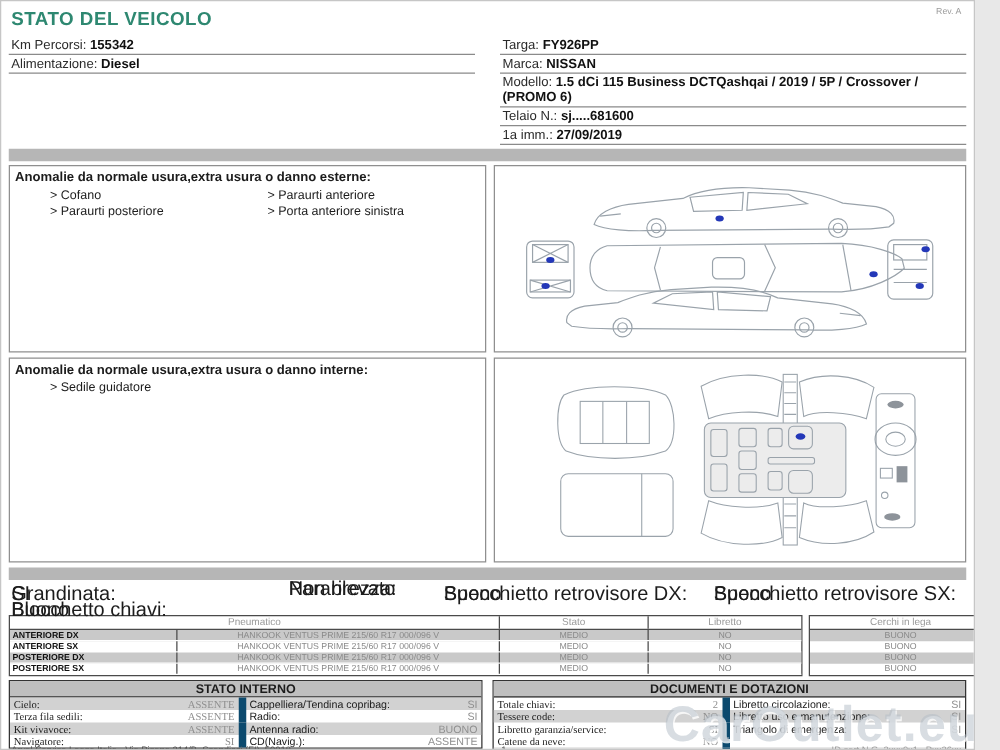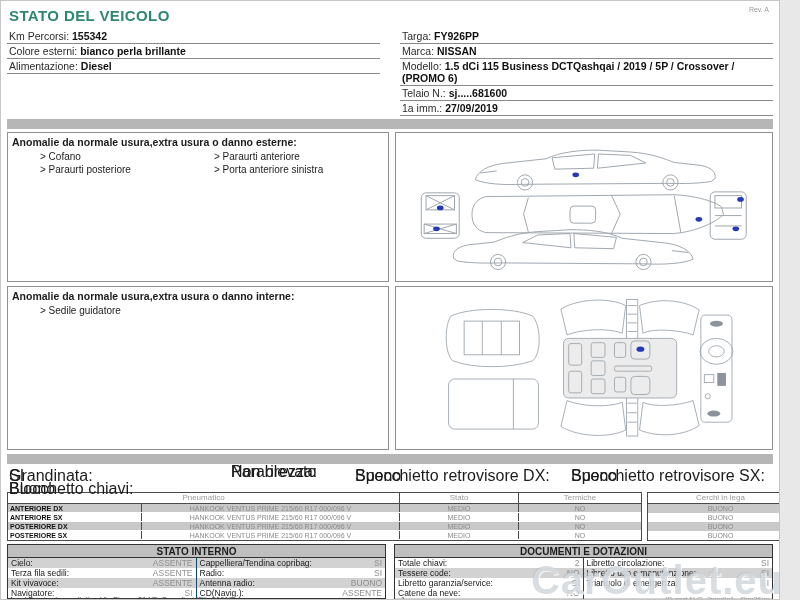--- a/index.html
+++ b/index.html
@@ -44,21 +44,21 @@
   .ctable { border:1px solid #4a4a4a; }
   .c-head { height:11px; line-height:10px; font-size:8px; color:#9a9a9a; text-align:center; border-bottom:1px solid #4a4a4a; }
   .c-row { height:9px; line-height:9px; font-size:7px; color:#8a8a8a; text-align:center; }
 
   .bottom-grid { display:grid; grid-template-columns:1fr 1fr; column-gap:8px; margin-top:3px; }
   .btable { border:1px solid #333; align-self:start; }
   .bt-head { background:#bfbfbf; font-weight:bold; text-align:center; font-size:10px; height:13px; line-height:13px; border-bottom:1px solid #333; }
   .b-row { display:grid; grid-template-columns:1fr 1fr; height:10px; line-height:10px; font-size:8.5px; }
   .b-alt { background:#d2d2d2; }
   .bcell { display:flex; justify-content:space-between; padding:0 3px; overflow:hidden; }
-  .bcell-l { border-right:1px solid #0c4a6e; }
+  .bcell-l { border-right:6px solid #0c4a6e;font-family:Liberation Serif, serif; }
   .bcell .bl { color:#1a1a1a; white-space:nowrap; }
   .bcell .bv { color:#8f8f8f; padding-left:4px; }
   .split { display:grid; grid-template-columns:1fr 1fr; border-right:0; padding:0; }
   .split .sub { display:flex; justify-content:space-between; padding:0 3px; overflow:hidden;margin-top:28px; }
   .split .sub:first-child { border-right:1px solid #333; }
 
   .footer { position:absolute; left:8px; right:8px; bottom:4px; font-size:7.5px; color:#4f4f4f; }
   .footer .f-company { position:absolute; left:0; }
   .footer .f-page { position:absolute; left:392px; }
   .footer .f-id { position:absolute; right:2px; opacity:.5; }
@@ -76,24 +76,20 @@
 <div class="page">
 
   <div class="page-title">STATO DEL VEICOLO</div>
   <div class="rev">Rev. A</div>
 
   <div class="info-grid">
     <div>
       <div class="info-row">
         <span class="lbl">Km Percorsi:</span>
         <span class="val">155342</span>
-      </div>
-      <div class="info-row">
-        <span class="lbl">Colore esterni:</span>
-        <span class="val">bianco perla brillante</span>
       </div>
       <div class="info-row">
         <span class="lbl">Alimentazione:</span>
         <span class="val">Diesel</span>
       </div>
     </div>
     <div>
       <div class="info-row">
         <span class="lbl">Targa:</span>
         <span class="val">FY926PP</span>
@@ -250,21 +246,21 @@
       <span>Blocchetto chiavi:</span>
       <span>Buono</span>
     </span>
   </div>
 
   <div class="tyre-wrap">
     <div class="ttable">
       <div class="t-head">
         <div>Pneumatico</div>
         <div>Stato</div>
-        <div>Termiche</div>
+        <div>Libretto</div>
       </div>
       <div class="t-row t-alt">
         <div class="pos">ANTERIORE DX</div>
         <div class="tyr">HANKOOK VENTUS PRIME 215/60 R17 000/096 V</div>
         <div class="sta">MEDIO</div>
         <div class="ter">NO</div>
       </div>
       <div class="t-row">
         <div class="pos">ANTERIORE SX</div>
         <div class="tyr">HANKOOK VENTUS PRIME 215/60 R17 000/096 V</div>

